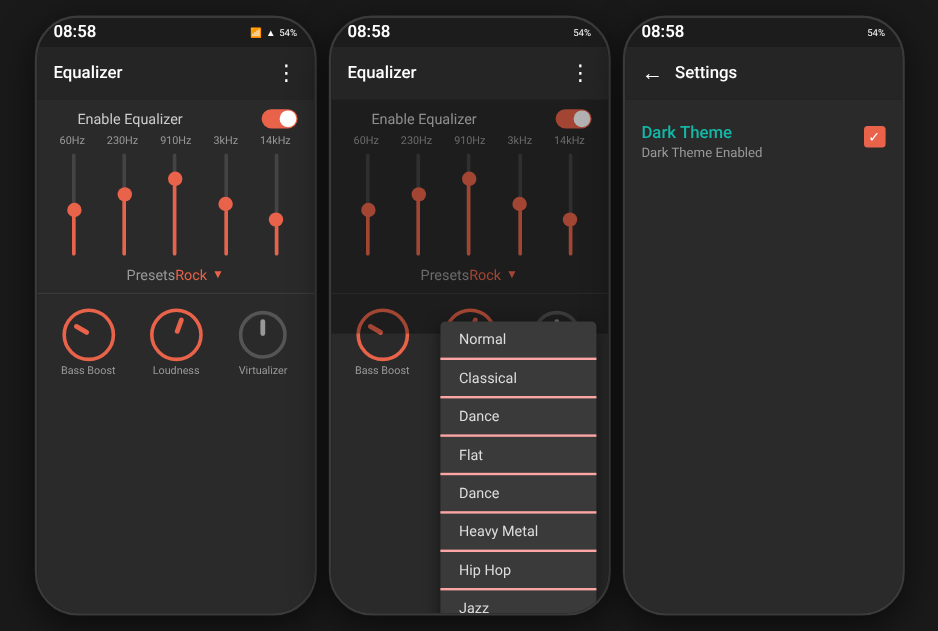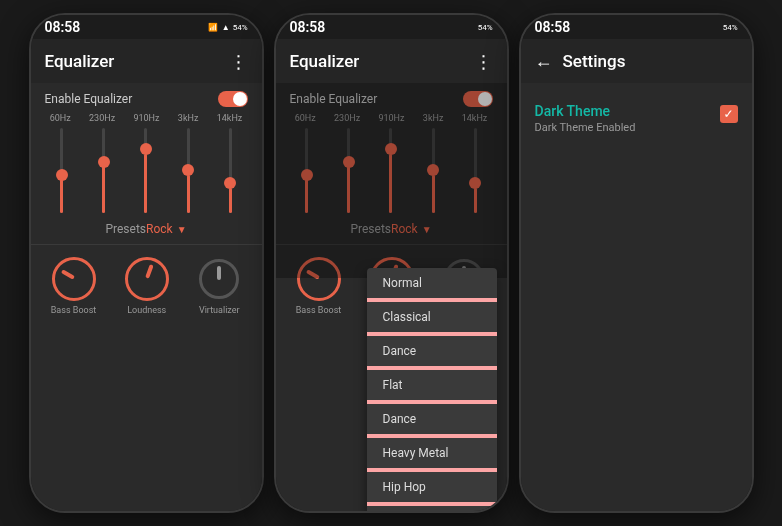--- a/index.html
+++ b/index.html
@@ -58,21 +58,21 @@
     .app-bar {
       height: 44px;
       background: #252525;
       display: flex;
       align-items: center;
       padding: 0 14px;
       flex-shrink: 0;
     }
     .app-bar-title {
       color: #fff;
-      font-size: 17px;
+      font-size: 14px;
       font-weight: 500;
       flex: 1;
     }
     .app-bar-back {
       color: #fff;
       font-size: 18px;
       margin-right: 10px;
     }
     .app-bar-menu {
       color: #fff;
@@ -91,20 +91,21 @@
     .enable-row {
       display: flex;
       align-items: center;
       justify-content: space-between;
       padding: 8px 14px 6px;
       background: #2a2a2a;
     }
     .enable-label {
       color: #ccc;
       font-size: 12px;
+      margin-left: 20px;
     }
     .toggle-on {
       width: 30px;
       height: 16px;
       background: #e8634a;
       border-radius: 8px;
       position: relative;
     }
     .toggle-on::after {
       content: '';
@@ -244,21 +245,21 @@
       z-index: 10;
       width: 130px;
       right: 10px;
       top: 185px;
       box-shadow: 0 4px 12px rgba(0,0,0,0.5);
     }
     .dropdown-item {
       padding: 8px 16px;
       color: #ddd;
       font-size: 12px;
-      border-bottom: 4px solid #fca5a5;
+      border-bottom: 2px solid #fca5a5;
     }
     .dropdown-item:last-child {
       border-bottom: none;
     }
 
     
     .settings-section {
       padding: 12px 14px;
     }
     .setting-row {

